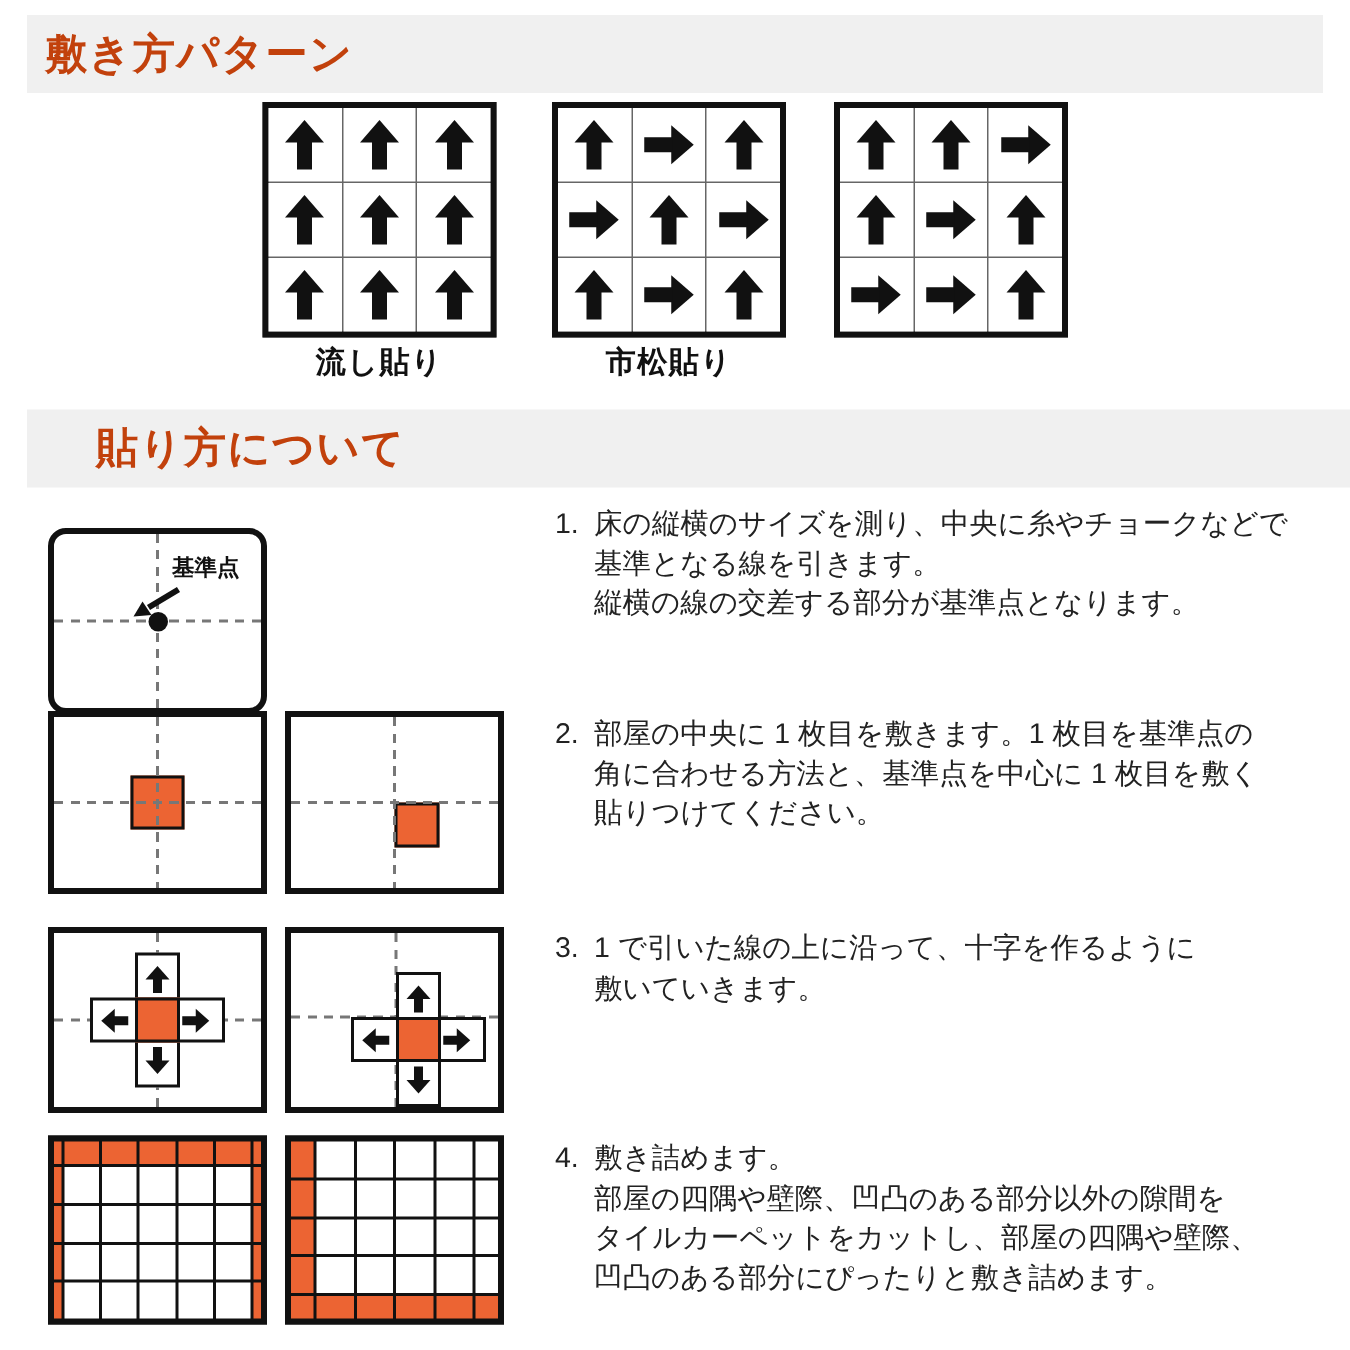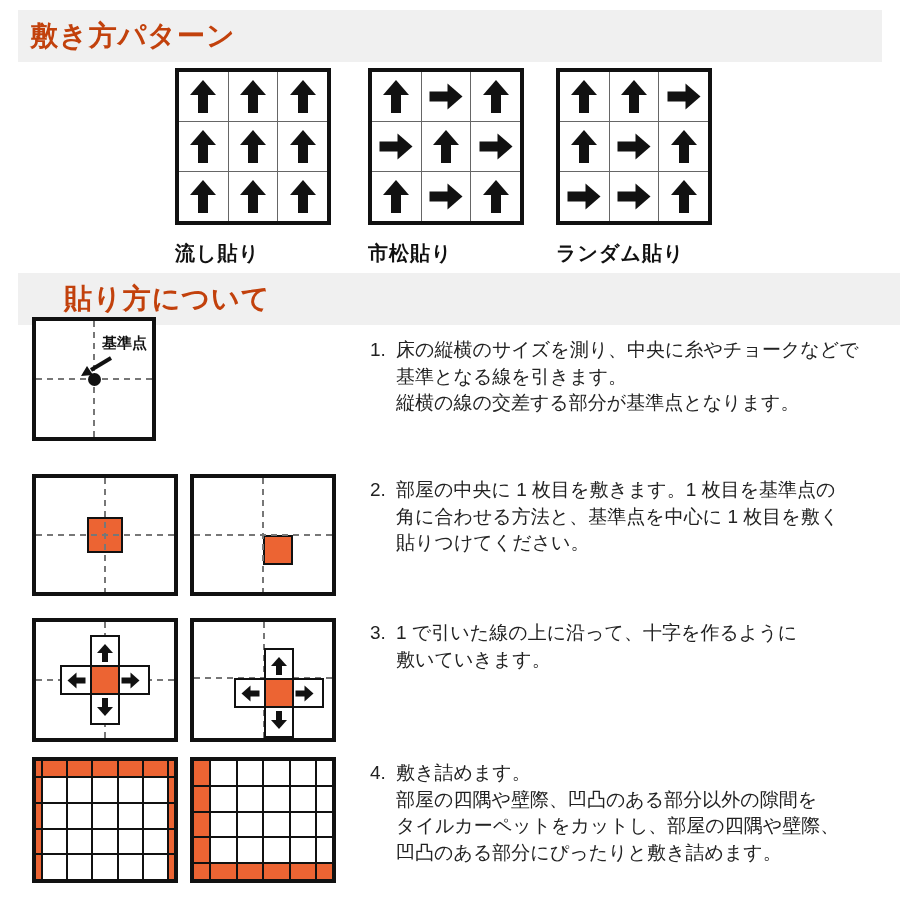--- a/index.html
+++ b/index.html
@@ -9,21 +9,21 @@
   
   .secbar{position:absolute;left:18px;width:864px;height:52px;background:#f0f0f0;}
   .secbar .sectitle{font-size:28px;font-weight:bold;color:#c2410c;line-height:52px;
                     padding-left:12px;letter-spacing:1px;}
 
   
   .pblock{position:absolute;width:156px;}
   .pgrid{display:grid;grid-template-columns:repeat(3,1fr);grid-template-rows:repeat(3,1fr);
          gap:1px;background:#666;border:4px solid #111;width:156px;height:157px;box-sizing:border-box;}
   .pcell{background:#fff;display:flex;align-items:center;justify-content:center;}
-  .plabel{text-align:left;font-size:20px;font-weight:600;color:#111;margin-top:15px;letter-spacing:1px;}
+  .plabel{text-align:center;font-size:20px;font-weight:600;color:#111;margin-top:3px;letter-spacing:1px;}
 
   
   .barrow{position:relative;width:26px;height:33px;flex:0 0 auto;}
   .barrow::before{content:"";position:absolute;top:0;left:50%;transform:translateX(-50%);
                   border-left:13px solid transparent;border-right:13px solid transparent;
                   border-bottom:15px solid #111;}
   .barrow::after{content:"";position:absolute;top:14px;left:50%;transform:translateX(-50%);
                  width:10px;height:19px;background:#111;}
   .rot90{transform:rotate(90deg);}
 
@@ -163,28 +163,27 @@
         <div class="pcell">
           <div class="barrow rot90"></div>
         </div>
         <div class="pcell">
           <div class="barrow rot90"></div>
         </div>
         <div class="pcell">
           <div class="barrow"></div>
         </div>
       </div>
-    <div class="plabel">ランダム貼り</div>
   </div>
 
   <div class="secbar" style="top:273px;padding-left:34px;">
     <div class="sectitle">貼り方について</div>
   </div>
 
-  <div class="dbox" style="left:32px;top:317px;width:124px;height:124px;">
+  <div class="dbox" style="left:32px;top:352px;width:146px;height:124px;border-radius:12px;">
     <div class="vdash" style="left:calc(50% - 1px);"></div>
     <div class="hdash" style="top:calc(50% - 1px);"></div>
     <div class="dot" style="left:calc(50% - 6px);top:calc(50% - 6px);"></div>
     <div class="ref-label" style="left:57%;top:11%;">基準点</div>
     <div class="ref-arrow" style="left:38%;top:29%;">
       <svg width="34" height="22" viewBox="0 0 34 22">
         <line x1="31" y1="3" x2="11" y2="15" stroke="#111" stroke-width="4"></line>
         <polygon points="1,21 13,20 7,11" fill="#111"></polygon>
       </svg>
     </div>

